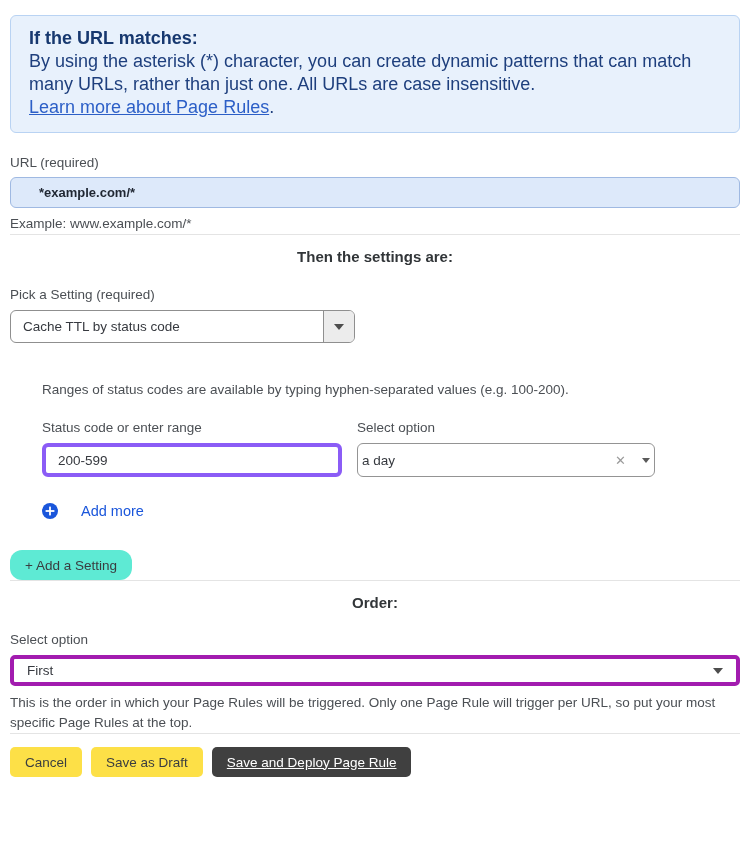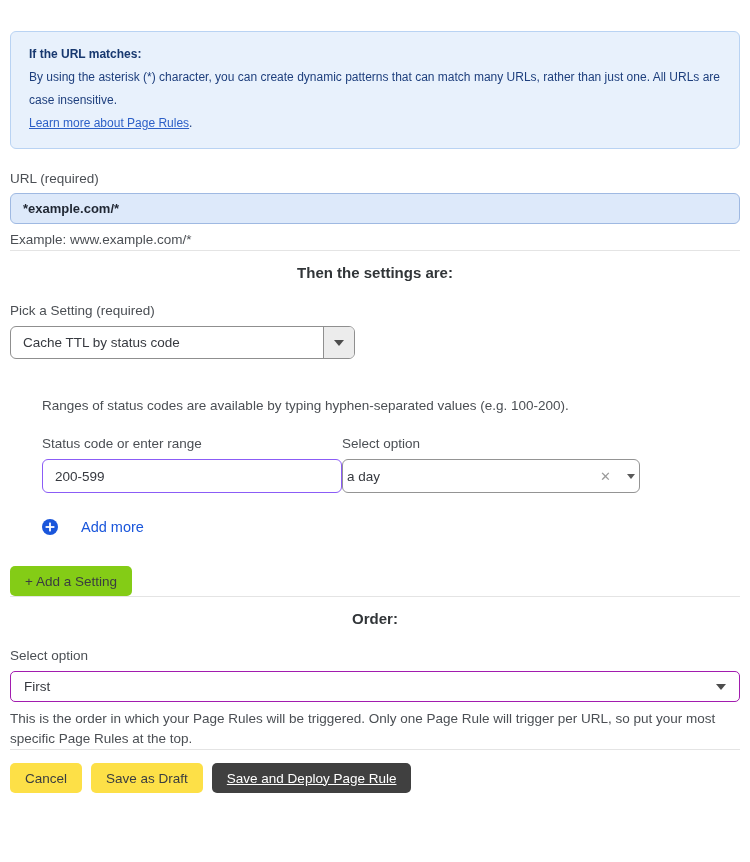--- a/index.html
+++ b/index.html
@@ -18,26 +18,26 @@
   .page-title {
     margin: 11px 0 0 0;
     font-size: 19px;
     font-weight: 700;
     color: #313538;
     letter-spacing: 0.1px;
   }
 
   
   .info-box {
-    margin-top: 31px;
+    margin-top: 15px;
     background: #e8f1fc;
     border: 1px solid #b9d3f3;
     border-radius: 6px;
     padding: 11px 18px 13px 18px;
-    font-size: 12px;
+    font-size: 18px;
     line-height: 23px;
     color: #1e3f7d;
   }
   .info-heading { font-weight: 700; color: #17386f; }
   .info-link { color: #2c5fc7; text-decoration: underline; cursor: pointer; }
   .info-link-suffix { color: #1e3f7d; }
 
   
   .field-label {
     font-size: 13.5px;
@@ -50,21 +50,21 @@
     line-height: 20px;
   }
 
   
   .url-label { margin-top: 21px; }
   .url-input {
     display: block;
     width: 100%;
     height: 31px;
     margin-top: 6px;
-    padding: 0 12px;
+    padding: 0 28px;
     background: #dde9fa;
     border: 1px solid #9fb9e2;
     border-radius: 6px;
     font-family: "Liberation Sans", "DejaVu Sans", sans-serif;
     font-size: 13px;
     font-weight: 600;
     color: #1f2632;
     outline: none;
   }
   .url-helper { margin-top: 6px; }
@@ -131,31 +131,32 @@
     border-top-color: #5a5a5a;
   }
 
   
   .indent { margin-left: 32px; }
   .ranges-hint { margin-top: 37px; }
 
   .fields-row {
     margin-top: 19px;
     display: flex;
+    gap: 15px;
   }
   .field-col1 { width: 300px; }
   .field-col2 { width: 298px; }
   .text-input {
     display: block;
     width: 100%;
     height: 34px;
     margin-top: 7px;
     padding: 0 12px;
     background: #ffffff;
-    border: 1px solid #8b5cf6;
+    border: 4px solid #8b5cf6;
     border-radius: 6px;
     font-family: "Liberation Sans", "DejaVu Sans", sans-serif;
     font-size: 13.5px;
     color: #36393f;
     outline: none;
   }
   .combo-select {
     margin-top: 7px;
     width: 100%;
     height: 34px;
@@ -200,32 +201,32 @@
     justify-content: center;
     height: 30px;
     padding: 0 15px;
     border: none;
     border-radius: 5px;
     font-family: "Liberation Sans", "DejaVu Sans", sans-serif;
     font-size: 13.5px;
     cursor: pointer;
   }
   .btn-gray { background: #fde047; color: #3a3d40; }
-  .btn-lightgray { background: #84cc16; color: #3a3d40; }
+  .btn-lightgray { background: #5eead4; color: #3a3d40; border-radius: 12px; }
   .btn-blue { background: #404040; color: #ffffff; text-decoration: underline; }
   .add-setting-btn { margin-top: 27px; }
 
   
   .order-select-label { margin-top: 20px; }
   .order-select {
     margin-top: 7px;
     width: 100%;
     height: 31px;
     background: #ffffff;
-    border: 1px solid #a21caf;
+    border: 4px solid #a21caf;
     border-radius: 5px;
     display: flex;
     align-items: center;
     padding: 0 13px;
     cursor: pointer;
   }
   .order-select-value { flex: 1; font-size: 13.5px; color: #36393f; }
   .order-helper { margin-top: 7px; width: 720px; }
 
   

